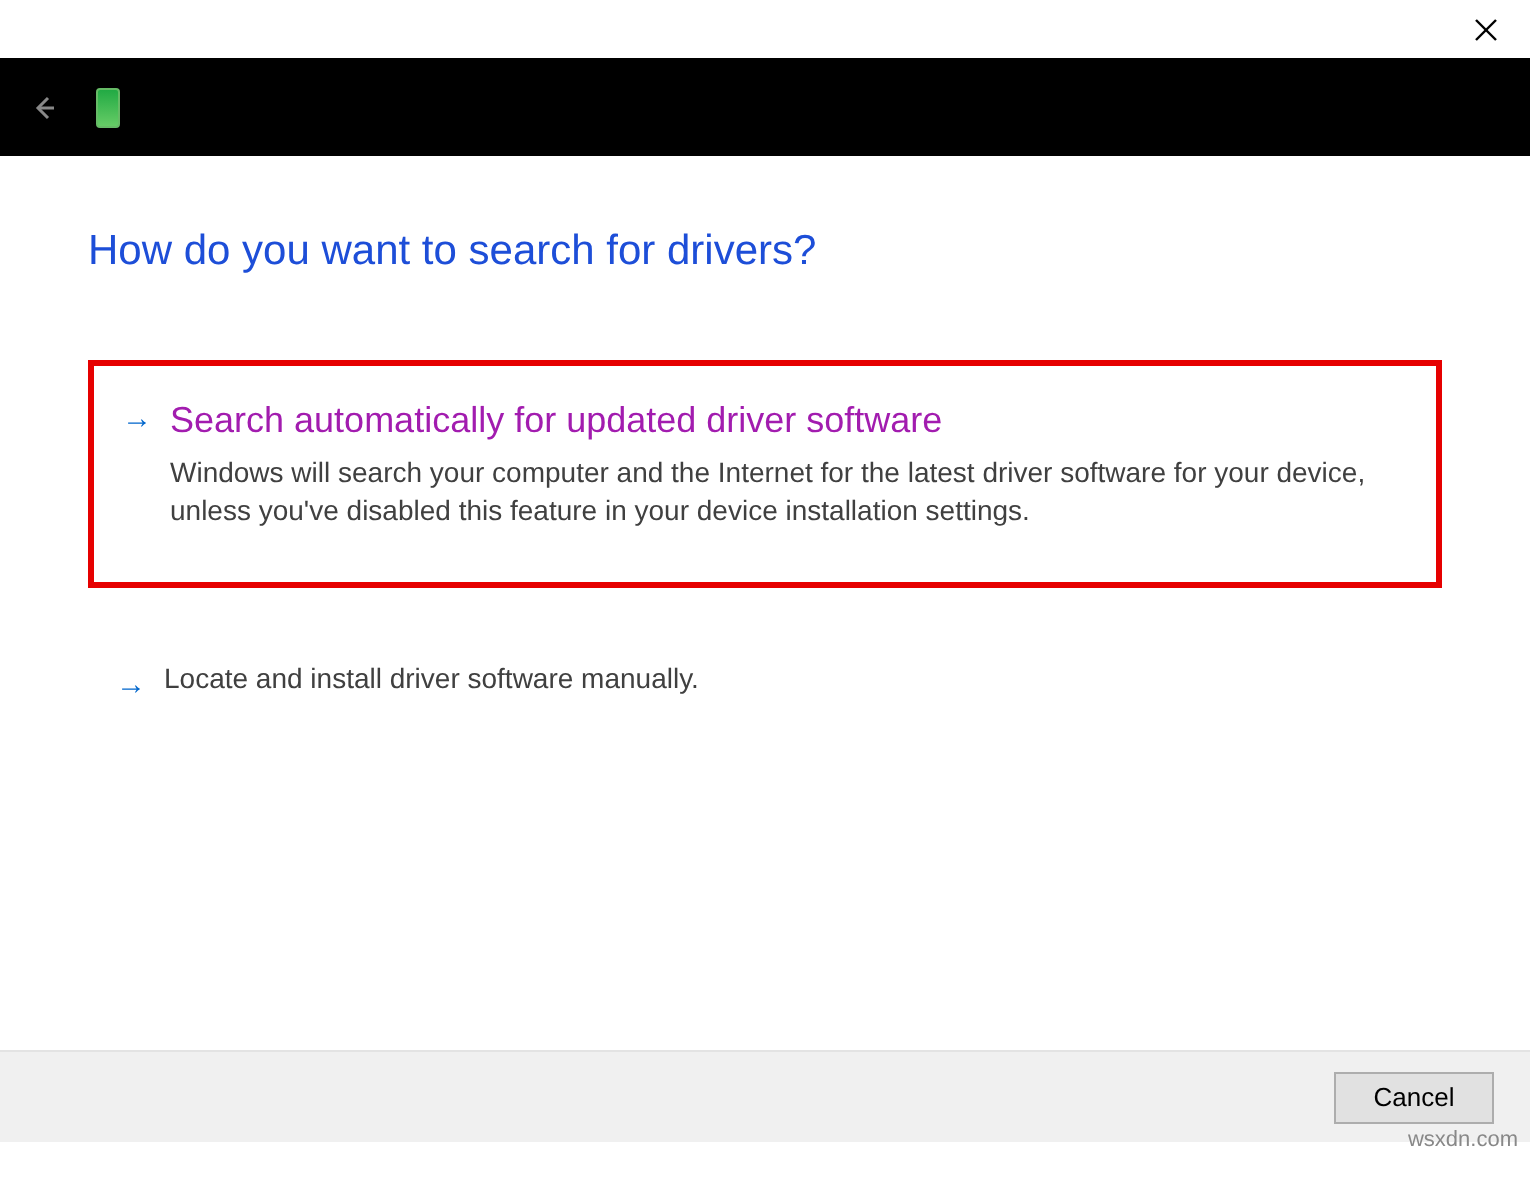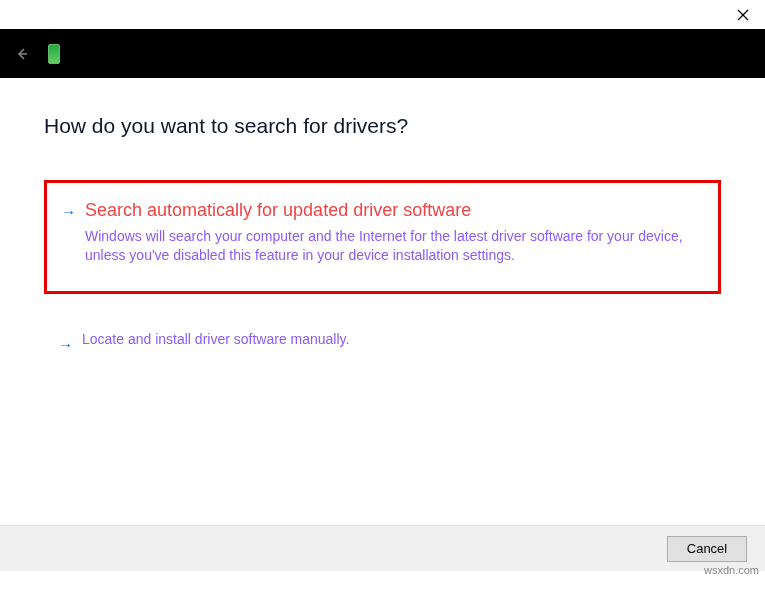--- a/index.html
+++ b/index.html
@@ -50,21 +50,21 @@
     height: 20px;
     border: 1px solid #6b6;
     border-radius: 2px;
     background: linear-gradient(#2a4, #6c6);
     position: relative;
   }
   .content {
     padding: 36px 44px 0 44px;
   }
   .heading {
-    color: #0f172a;
+    color: #1d4ed8;
     font-size: 21px;
     font-weight: 400;
     margin-bottom: 42px;
   }
   .option {
     padding: 12px 14px 18px 14px;
     margin-bottom: 18px;
     cursor: pointer;
   }
   .option.highlighted {
@@ -79,28 +79,28 @@
   }
   .arrow-glyph {
     color: #0066cc;
     font-size: 15px;
     line-height: 26px;
     width: 14px;
     flex-shrink: 0;
   }
   .option-body { flex: 1; }
   .option-title {
-    color: #ef4444;
+    color: #a21caf;
     font-size: 18px;
     font-weight: 400;
     line-height: 26px;
     margin-bottom: 4px;
   }
   .option-desc {
-    color: #8b5cf6;
+    color: #404040;
     font-size: 14px;
     line-height: 19px;
   }
   .footer {
     position: absolute;
     left: 0; right: 0; bottom: 24px;
     height: 46px;
     background: #f0f0f0;
     border-top: 1px solid #e3e3e3;
     display: flex;

